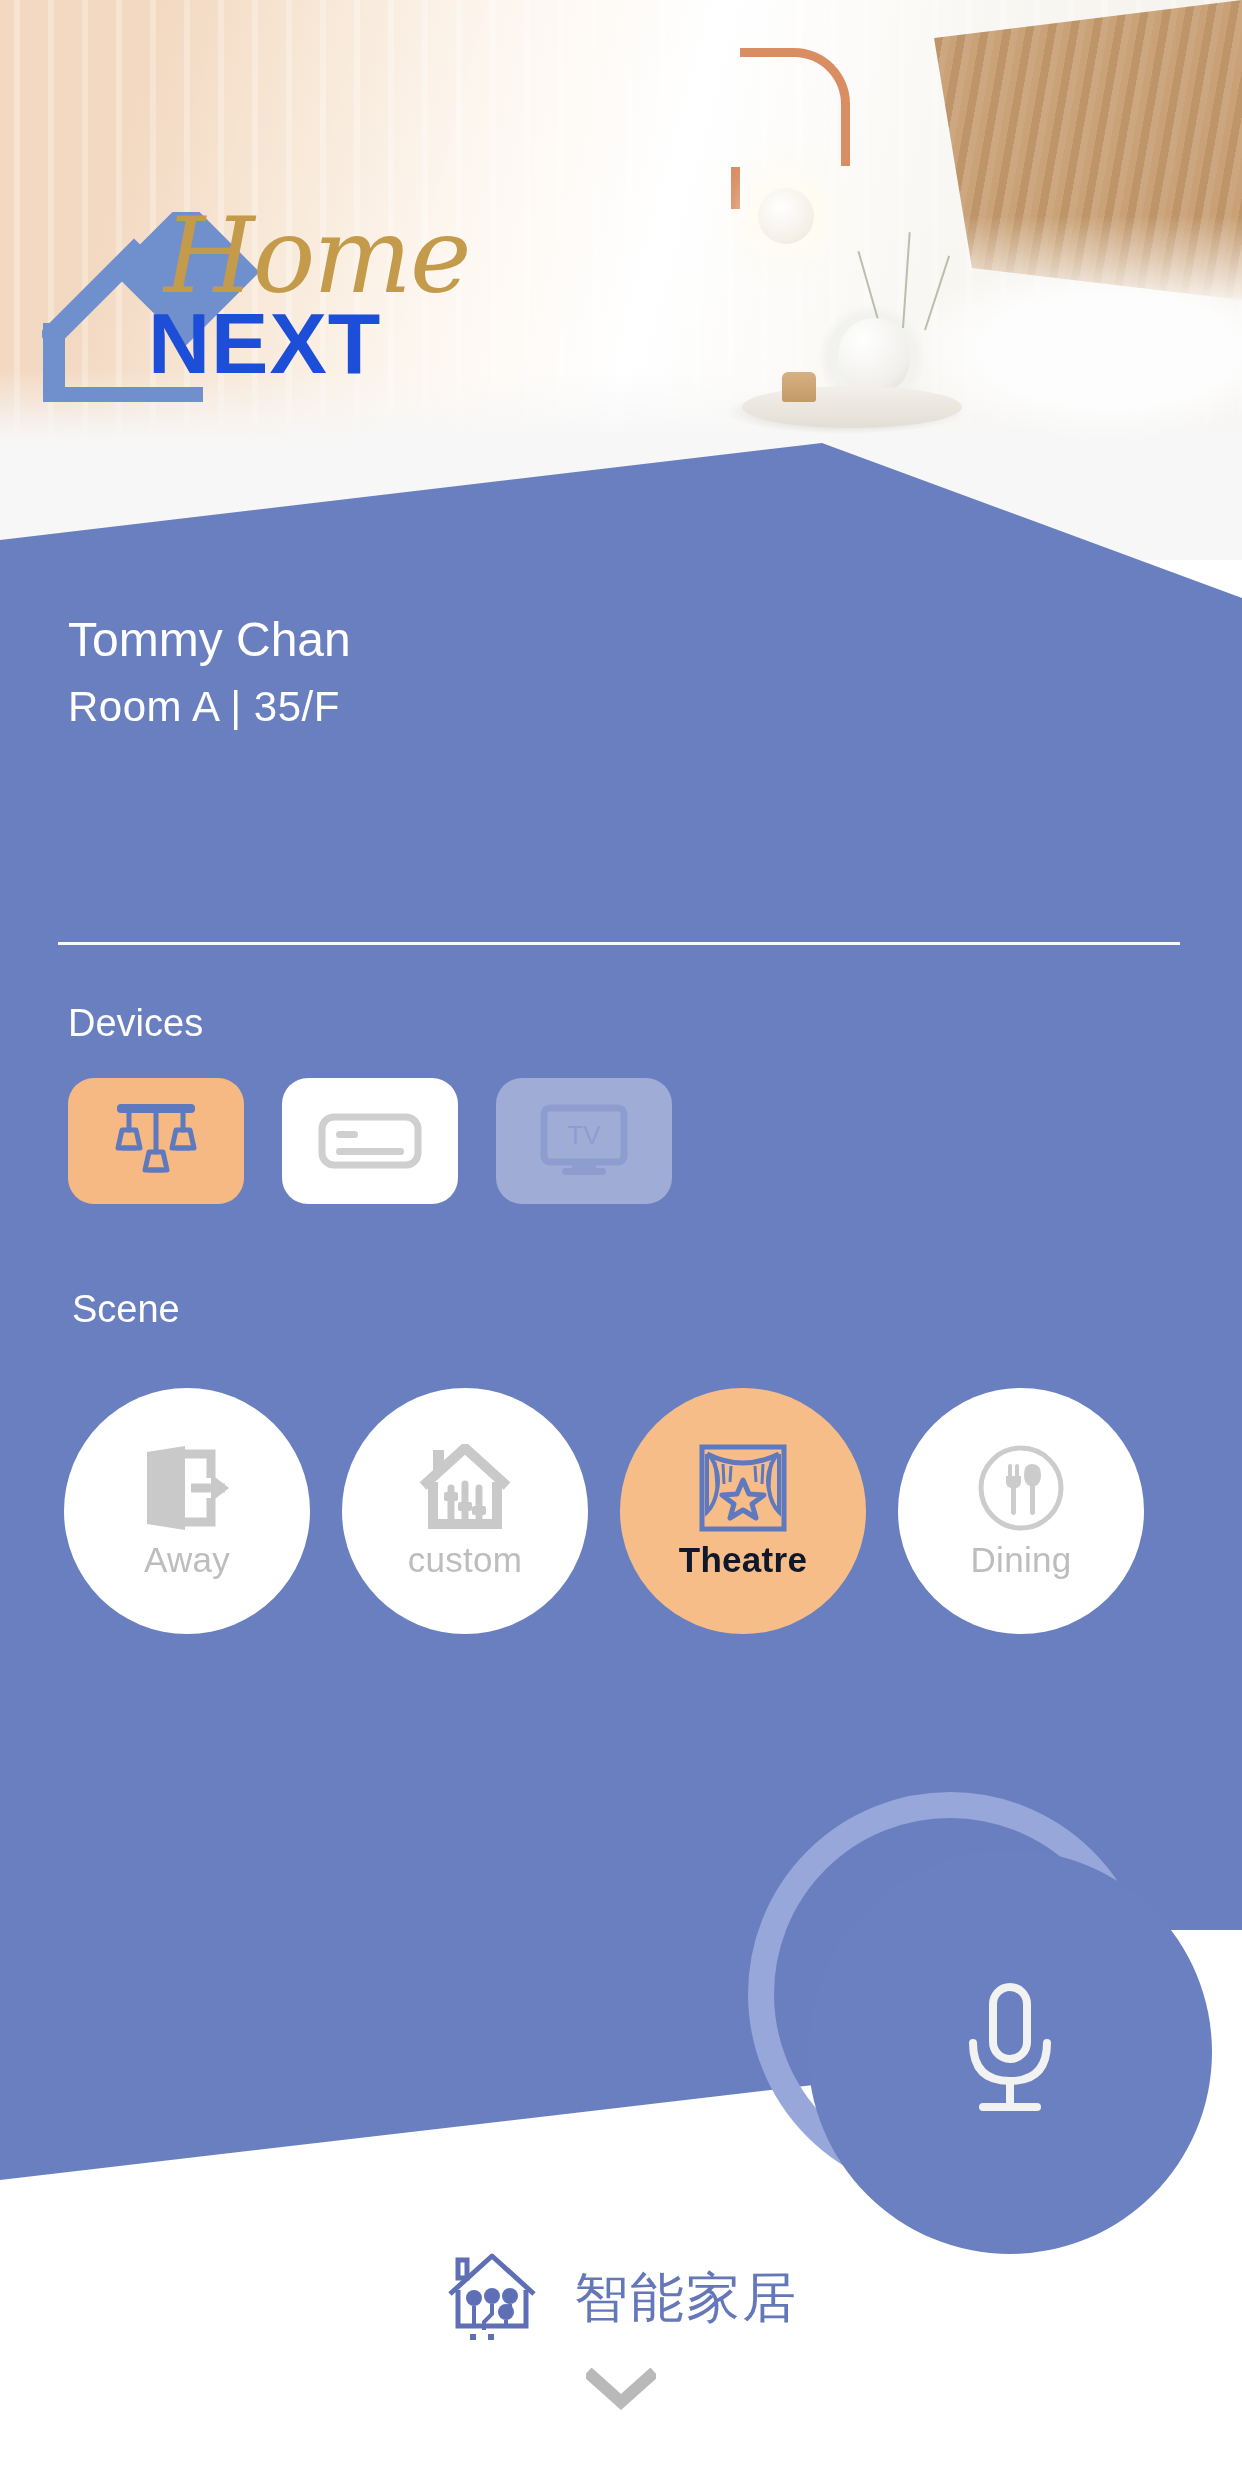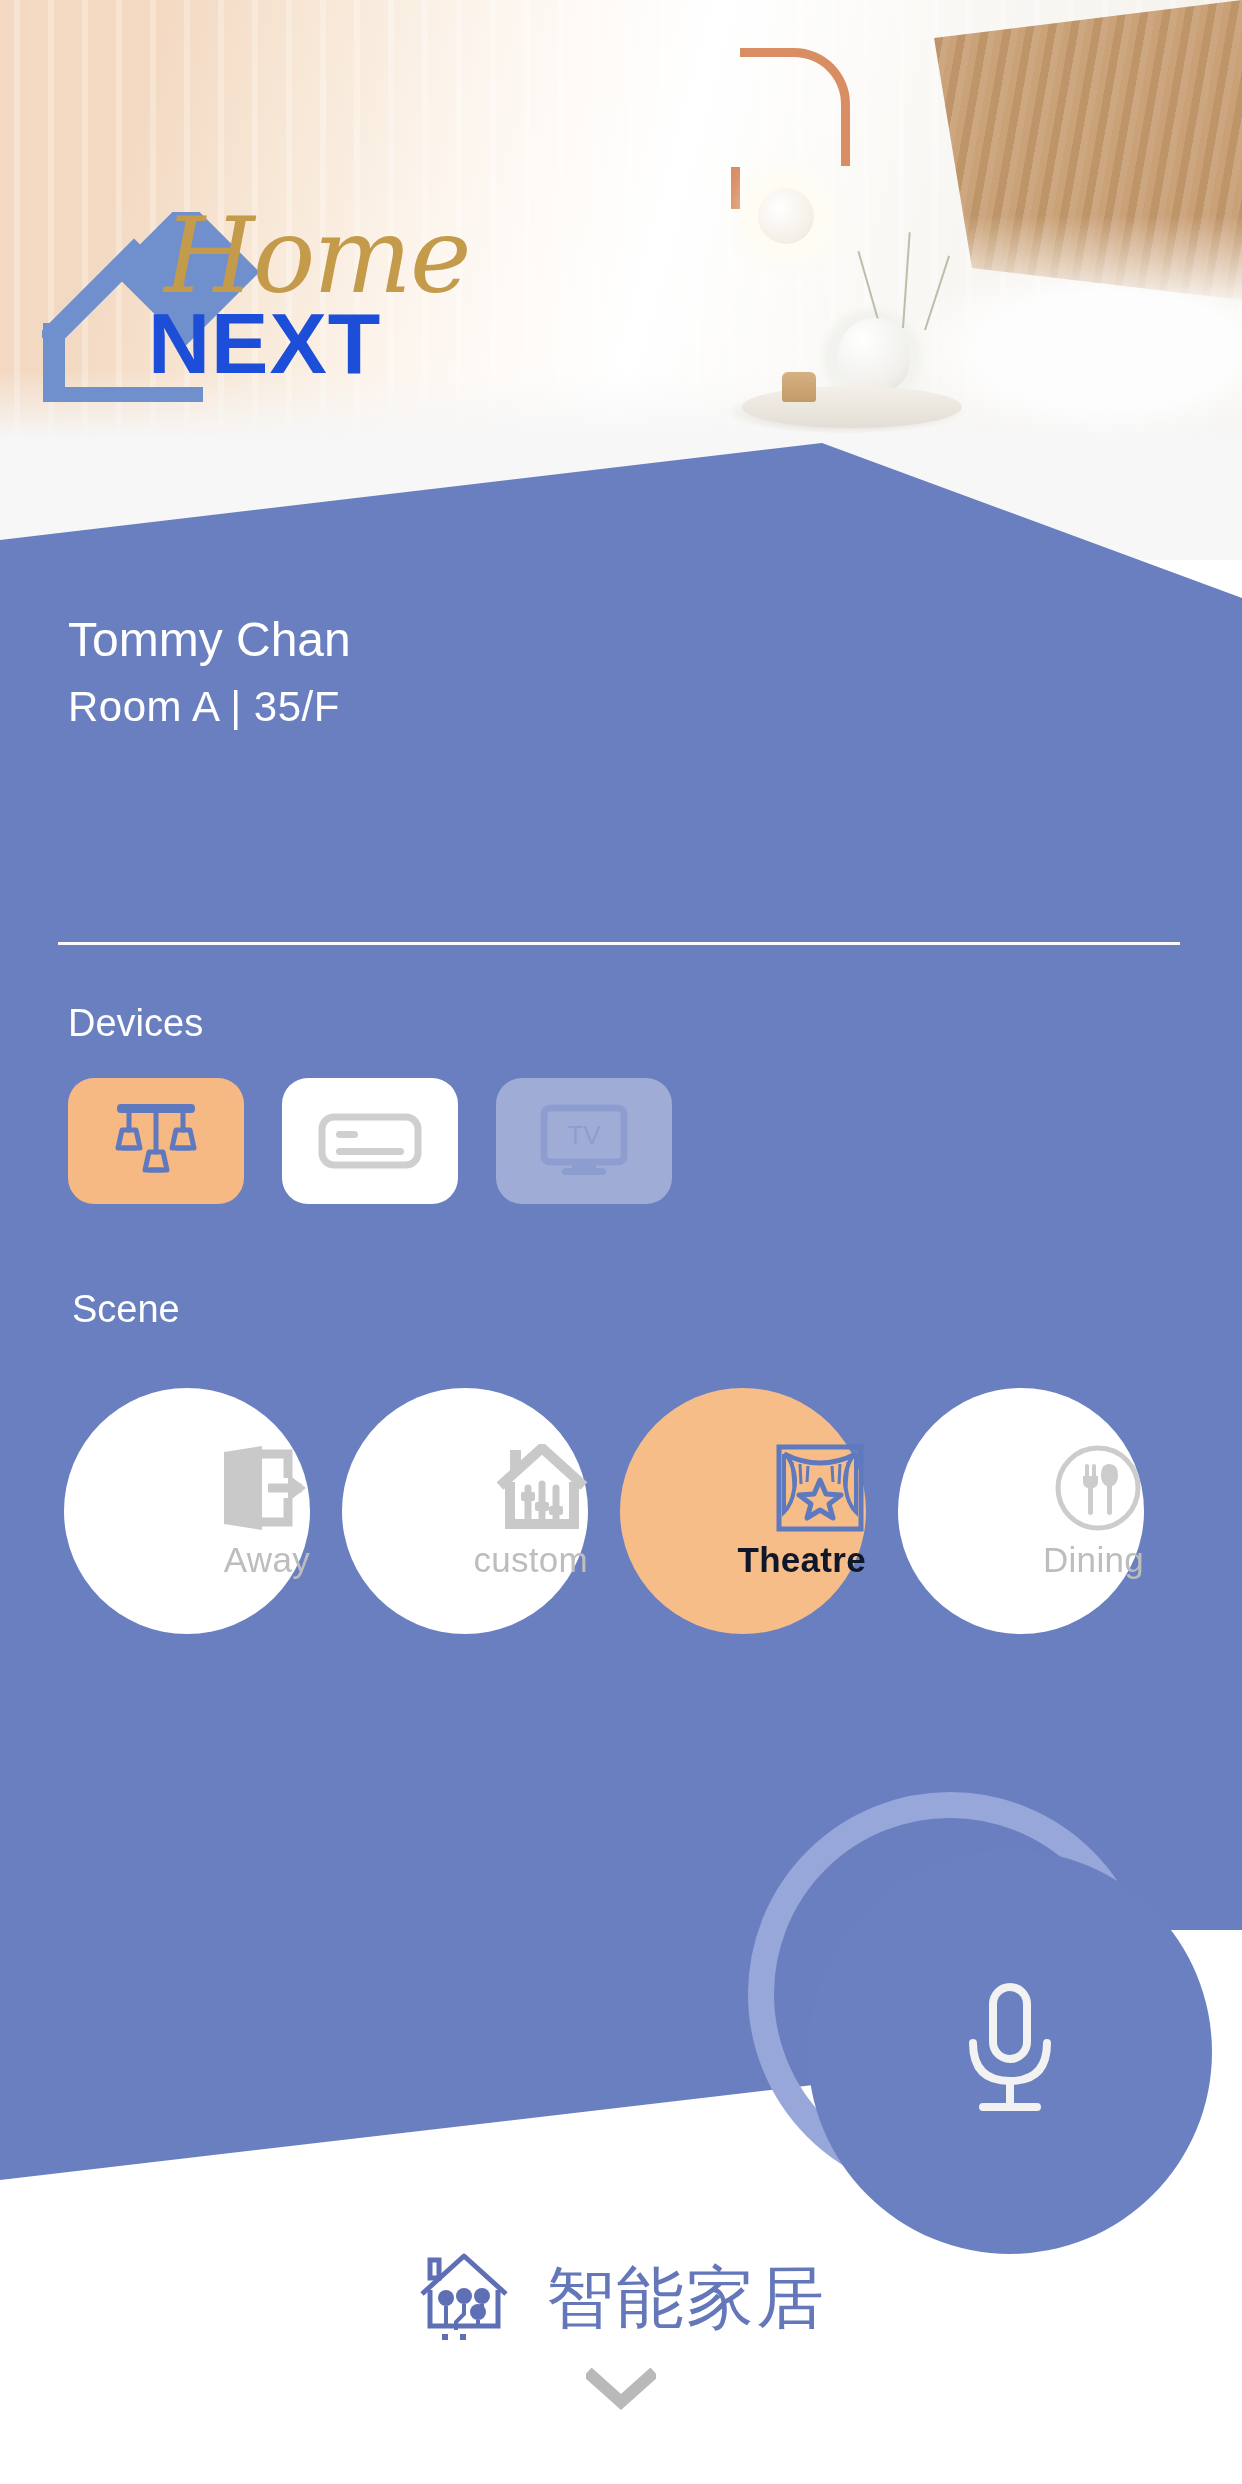--- a/index.html
+++ b/index.html
@@ -185,21 +185,21 @@
   .device-tile.off    { background: #9facd6; }
 
   
   .scenes {
     position: absolute; left: 64px; top: 1388px;
     display: flex; gap: 32px;
   }
   .scene-item {
     width: 246px; height: 246px; border-radius: 50%;
     display: flex; flex-direction: column;
-    align-items: flex-end; justify-content: center;
+    align-items: center; justify-content: center;
     gap: 6px;
   }
   .scene-item.inactive { background: #ffffff; }
   .scene-item.active   { background: #f7bd89; }
   .scene-label {
     font-size: 35px; letter-spacing: 0.3px;
   }
   .scene-item.inactive .scene-label { color: #bdbdbd; }
   .scene-item.active   .scene-label { color: #0f172a; font-weight: 700; }
   .scene-icon { height: 92px; display:flex; align-items:center; justify-content:center; }
@@ -219,21 +219,21 @@
 
   
   .bottom-bar {
     position: absolute; left: 0; top: 2250px;
     width: 1242px;
     display: flex; flex-direction: column; align-items: center;
   }
   .bottom-row { display: flex; align-items: center; gap: 34px; }
   .bottom-text {
     font-family: "DejaVu Sans", sans-serif;
-    font-size: 68px; color: #6477b8; letter-spacing: 2px;
+    font-size: 54px; color: #6477b8; letter-spacing: 2px;
   }
   .chevron { margin-top: 22px; }
 </style>
 </head>
 <body>
 
 <div id="app">
 
   <div class="hero">
     <div class="hero-photo"></div>

